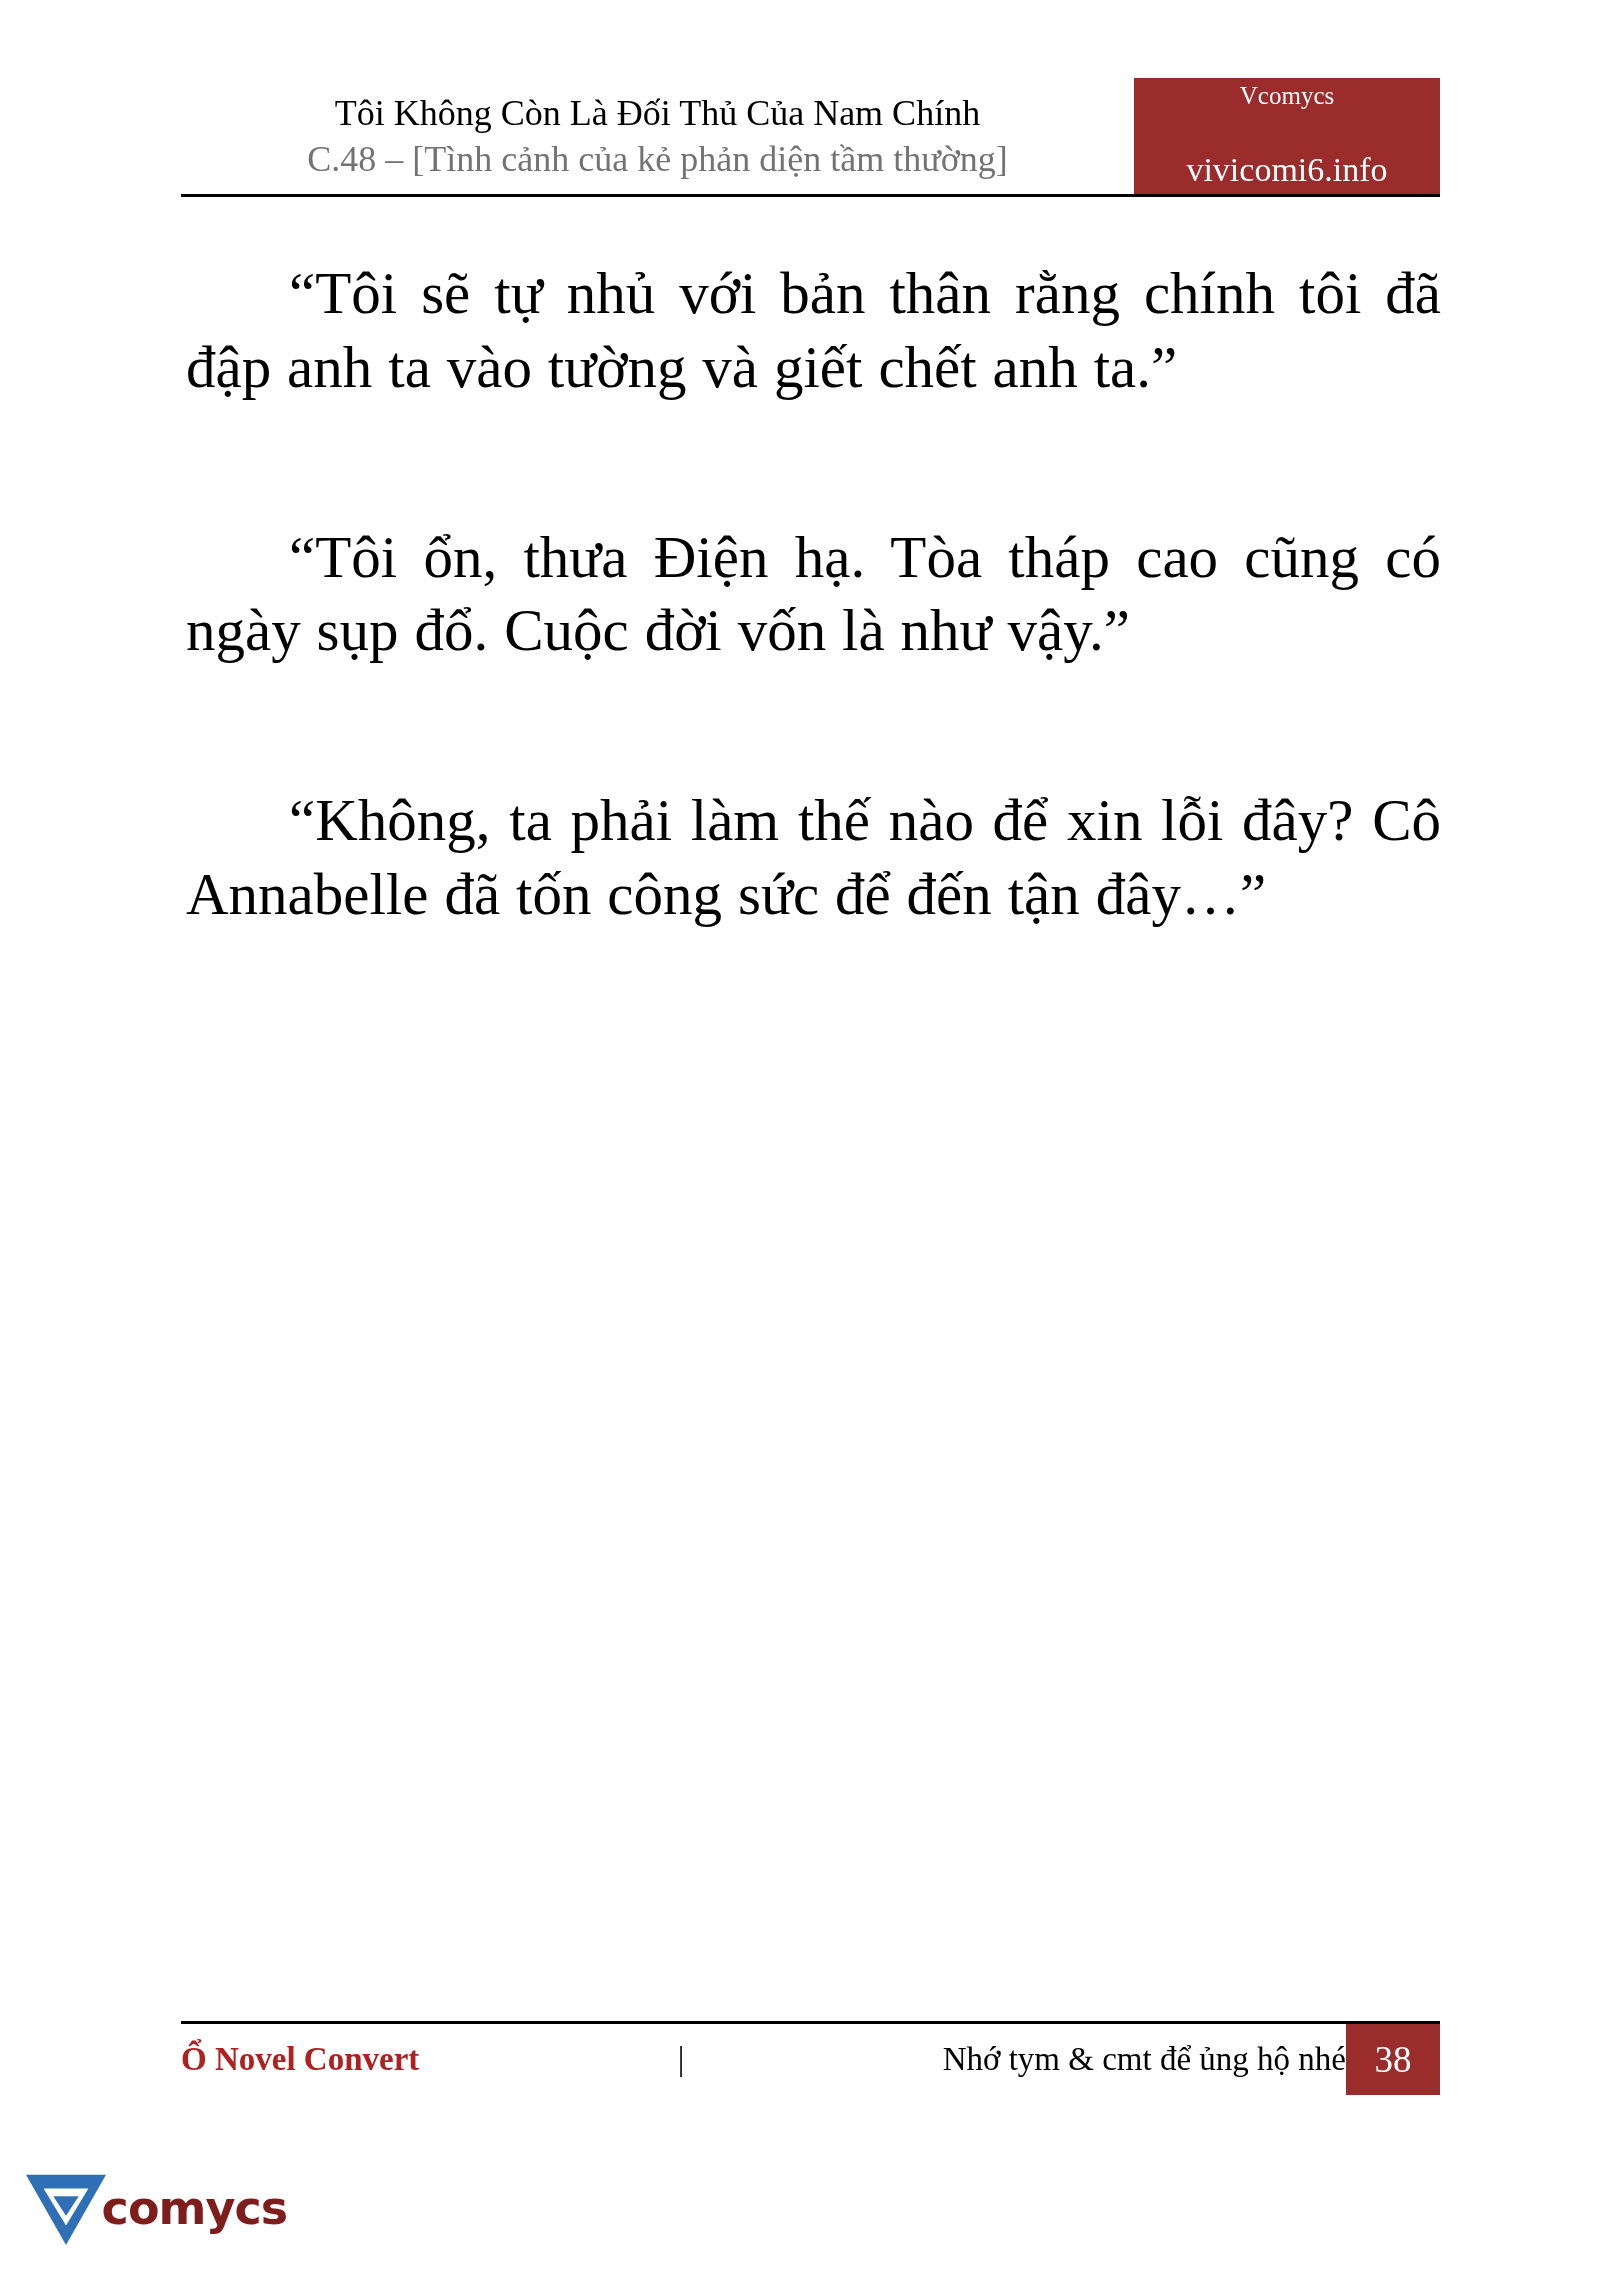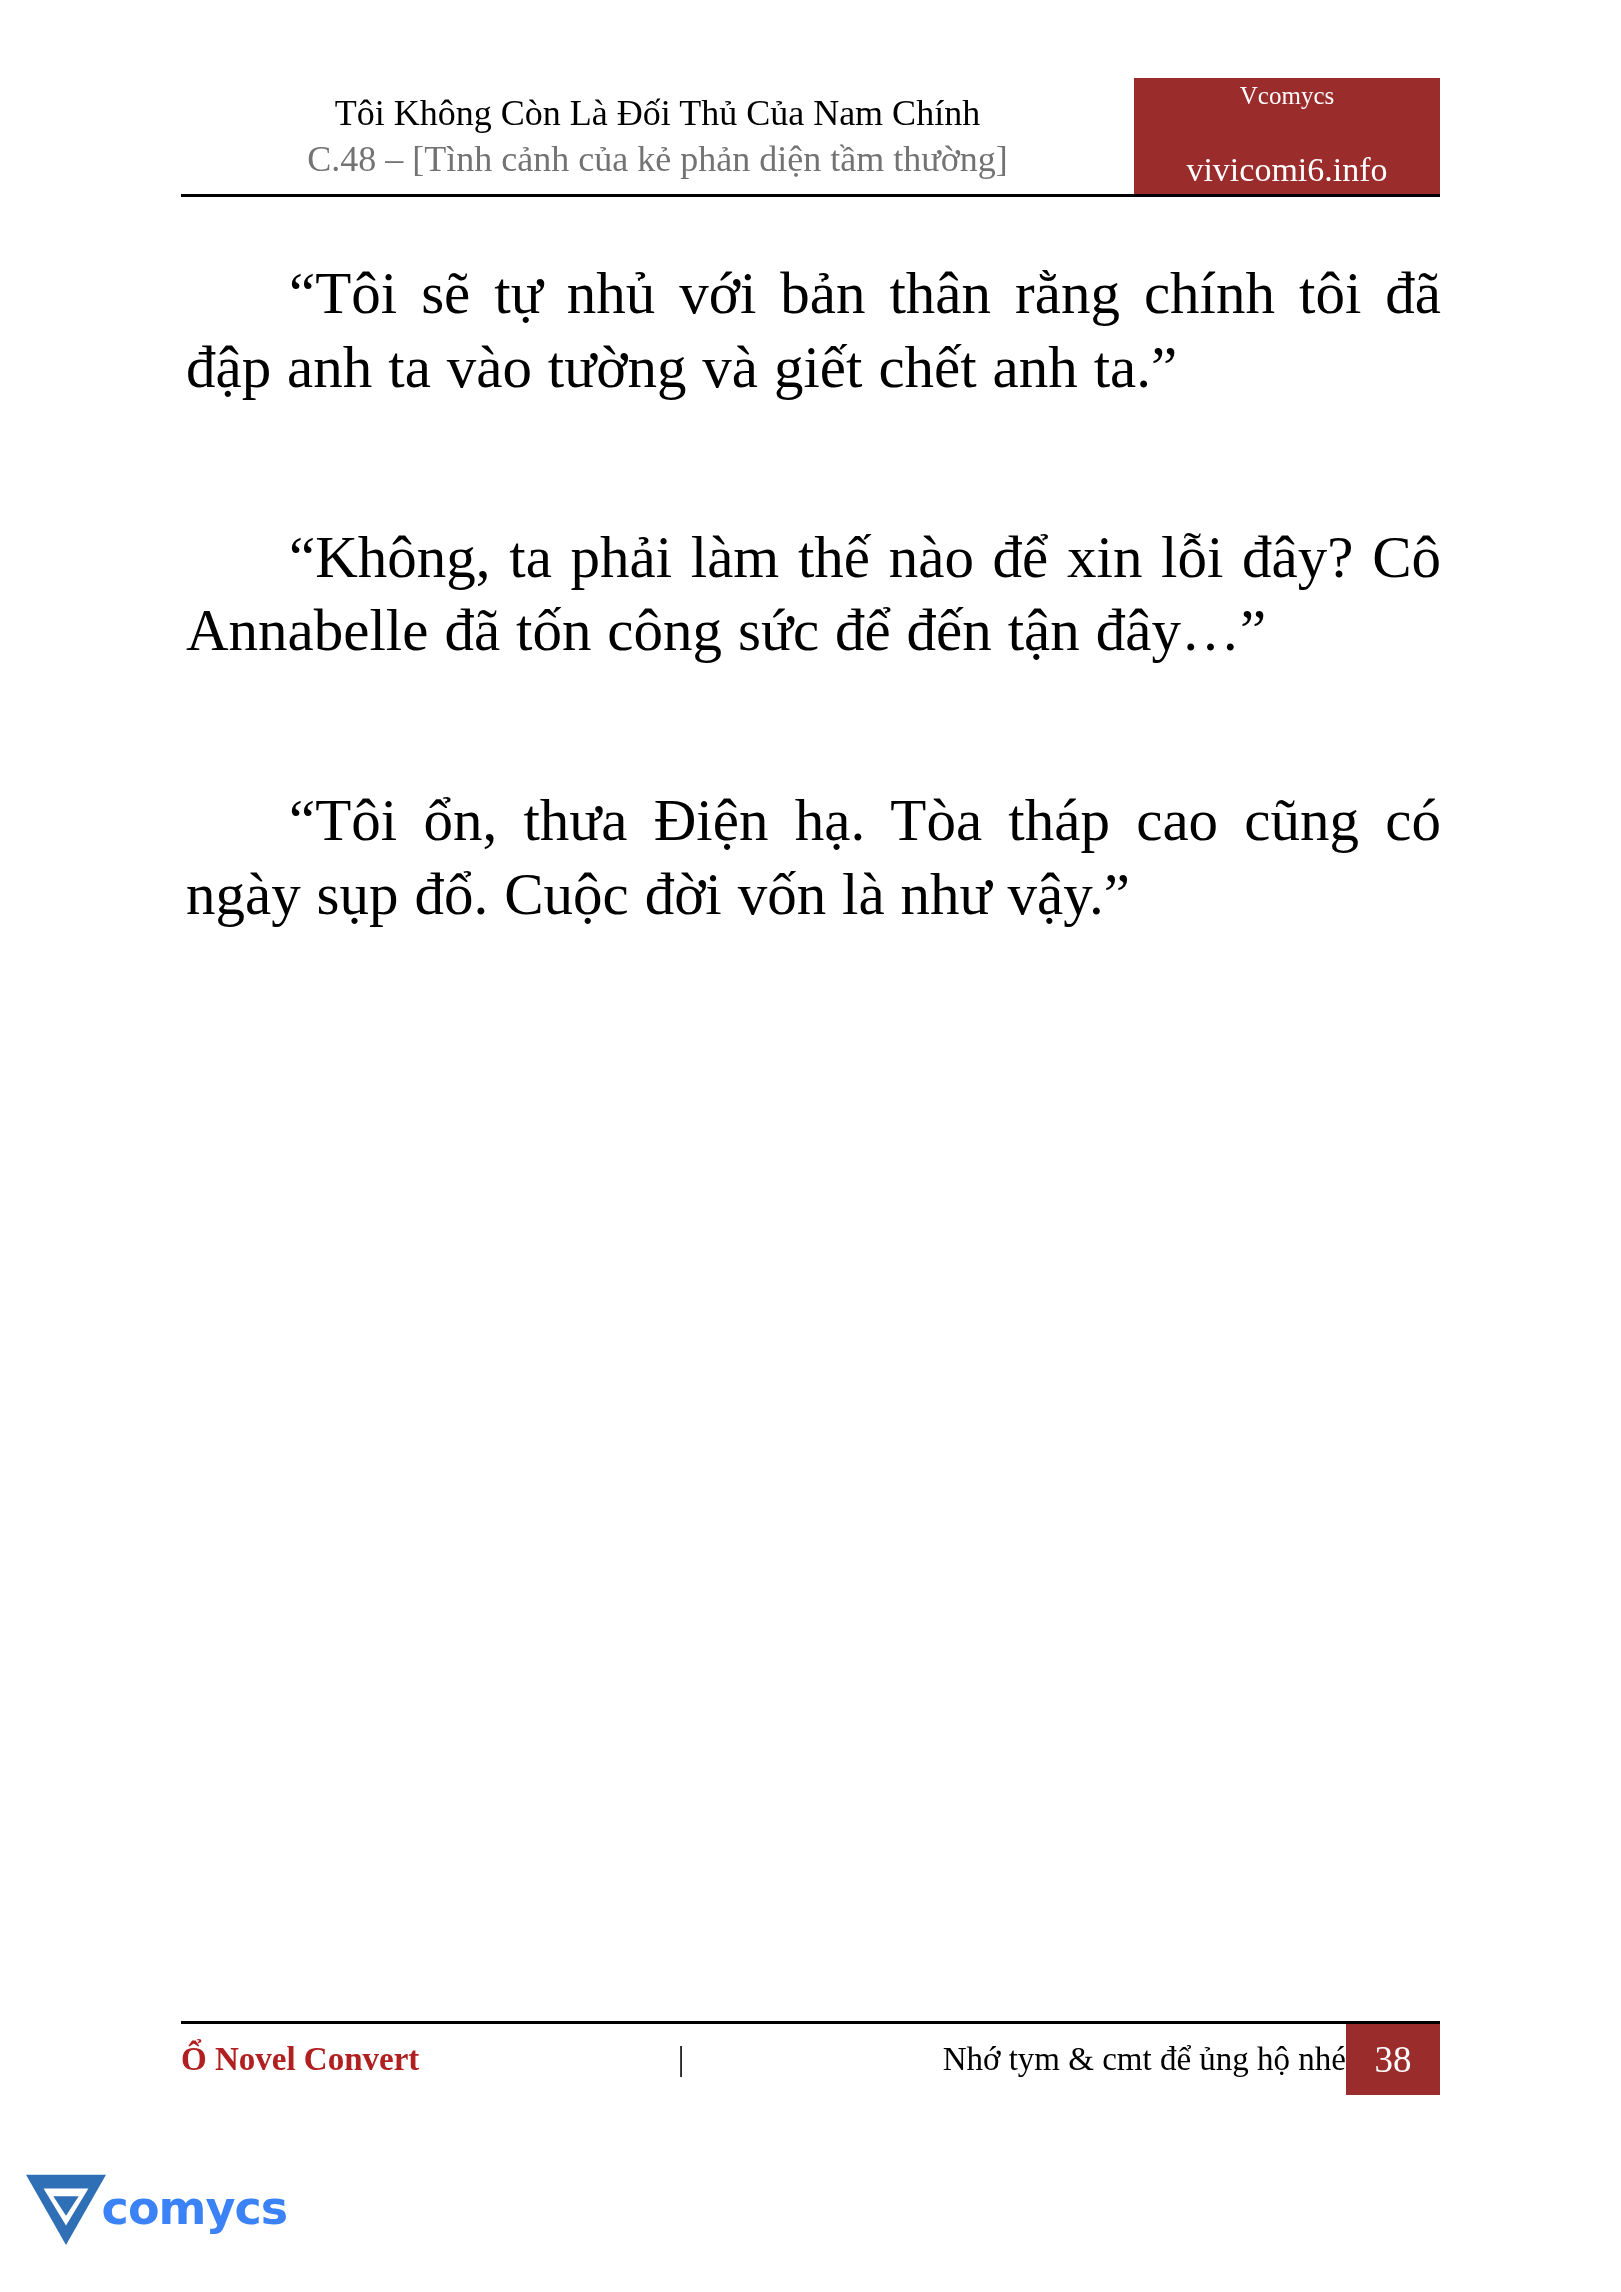--- a/index.html
+++ b/index.html
@@ -153,21 +153,21 @@
     width: 84px;
     height: 78px;
     position: relative;
     flex: none;
   }
   .wm-v svg { display: block; }
   .wm-text {
     font-family: "DejaVu Sans", sans-serif;
     font-size: 46px;
     font-weight: bold;
-    color: #3b82f6;
+    color: #7f1d1d;
     letter-spacing: -1px;
     margin-left: -5.9px;
     line-height: 1;
   }
 </style>
 </head>
 <body>
 
 <div class="page">
 
@@ -180,22 +180,22 @@
       <div class="header-badge">
         <div class="b1">Vcomycs</div>
         <div class="b2">vivicomi6.info</div>
       </div>
     </div>
     <div class="header-rule"></div>
   </div>
 
   <div class="content">
     <p class="para">“Tôi sẽ tự nhủ với bản thân rằng chính tôi đã đập anh ta vào tường và giết chết anh ta.”</p>
+    <p class="para">“Tôi ổn, thưa Điện hạ. Tòa tháp cao cũng có ngày sụp đổ. Cuộc đời vốn là như vậy.”</p>
     <p class="para">“Không, ta phải làm thế nào để xin lỗi đây? Cô Annabelle đã tốn công sức để đến tận đây…”</p>
-    <p class="para">“Tôi ổn, thưa Điện hạ. Tòa tháp cao cũng có ngày sụp đổ. Cuộc đời vốn là như vậy.”</p>
   </div>
 
   <div class="footer">
     <div class="footer-rule"></div>
     <div class="footer-inner">
       <div class="footer-text">
         <span class="footer-brand">Ổ Novel Convert</span>
         <span class="footer-sep">|</span>
         <span class="footer-note">Nhớ tym &amp; cmt để ủng hộ nhé</span>
       </div>

